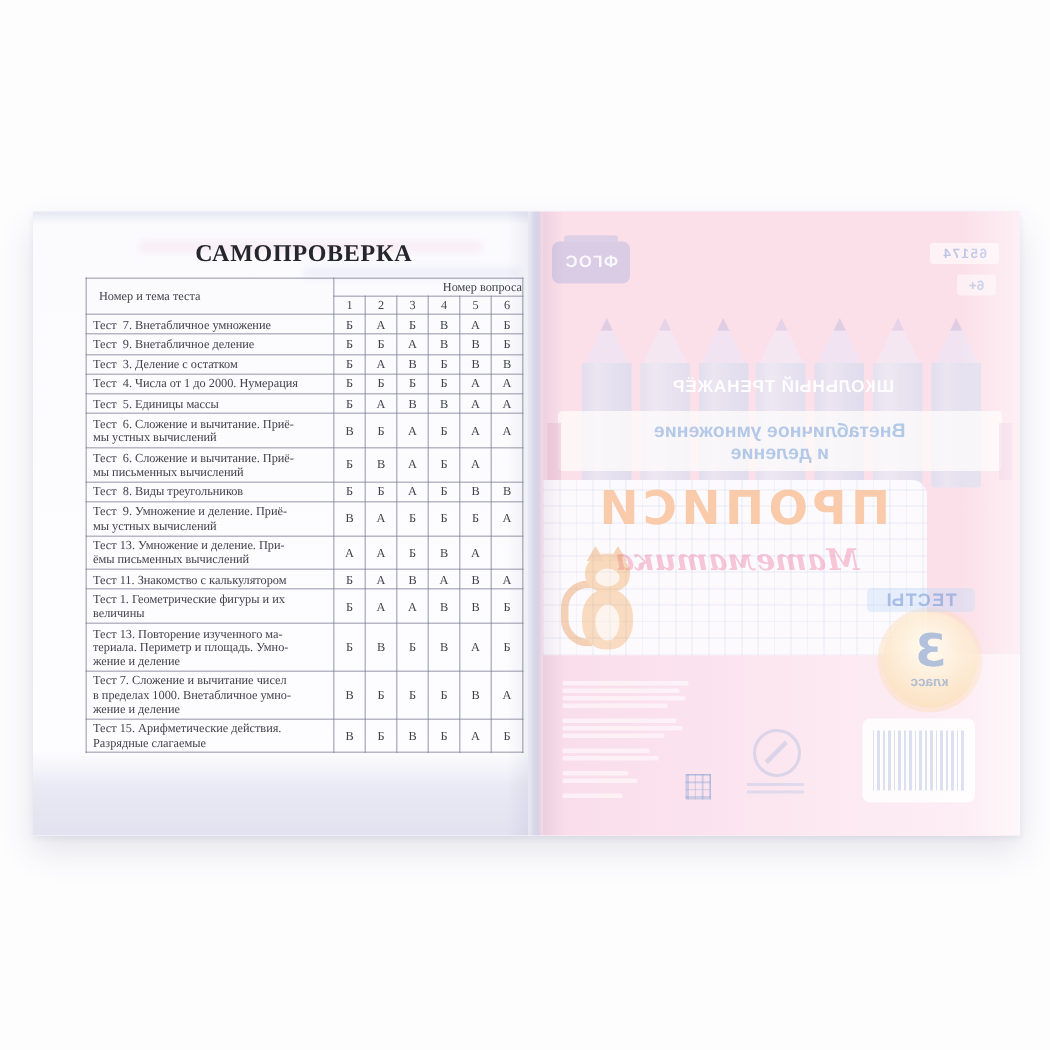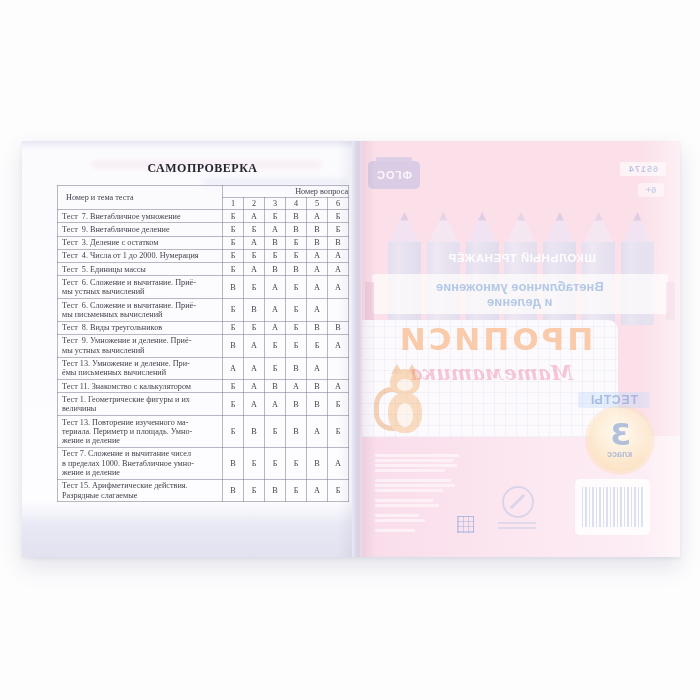--- a/index.html
+++ b/index.html
@@ -19,21 +19,21 @@
   }
   .page-left::after{ 
     content:"";position:absolute;right:0;top:0;width:14px;height:100%;
     background:linear-gradient(90deg,transparent,rgba(120,120,160,0.10));
   }
   .bleed{position:absolute;filter:blur(2.5px);border-radius:3px;}
   .bleed1{left:70px;top:19px;width:230px;height:9px;background:rgba(235,140,175,0.10);}
   .bleed2{left:180px;top:37px;width:145px;height:8px;background:rgba(140,150,215,0.10);}
   .lp-title{
     position:absolute;left:35px;top:20px;width:291px;text-align:center;
-    font-weight:bold;font-size:12px;letter-spacing:0.5px;color:#26262e;
+    font-weight:bold;font-size:16px;letter-spacing:0.5px;color:#26262e;
   }
   table.answers{
     position:absolute;left:35px;top:44px;width:291px;border-collapse:collapse;table-layout:fixed;
     font-size:8.2px;line-height:9.3px;color:#42424c;
   }
   table.answers col.c-topic{width:165px;}
   table.answers col.c-ans{width:21px;}
   table.answers th, table.answers td{border:1px solid rgba(125,125,150,0.55);font-weight:normal;}
   th.topic-h{text-align:left;padding:1px 2px 1px 8px;}
   th.qg-h{text-align:right;height:11px;padding:0;}

